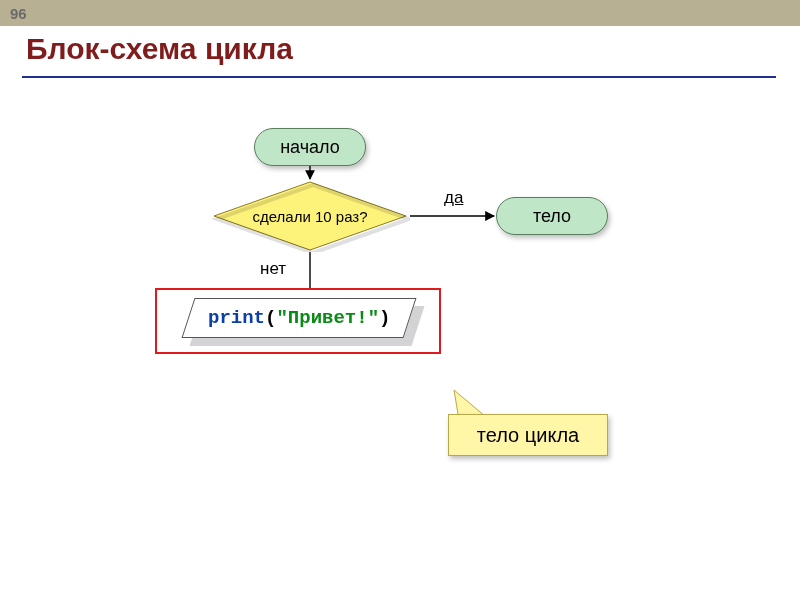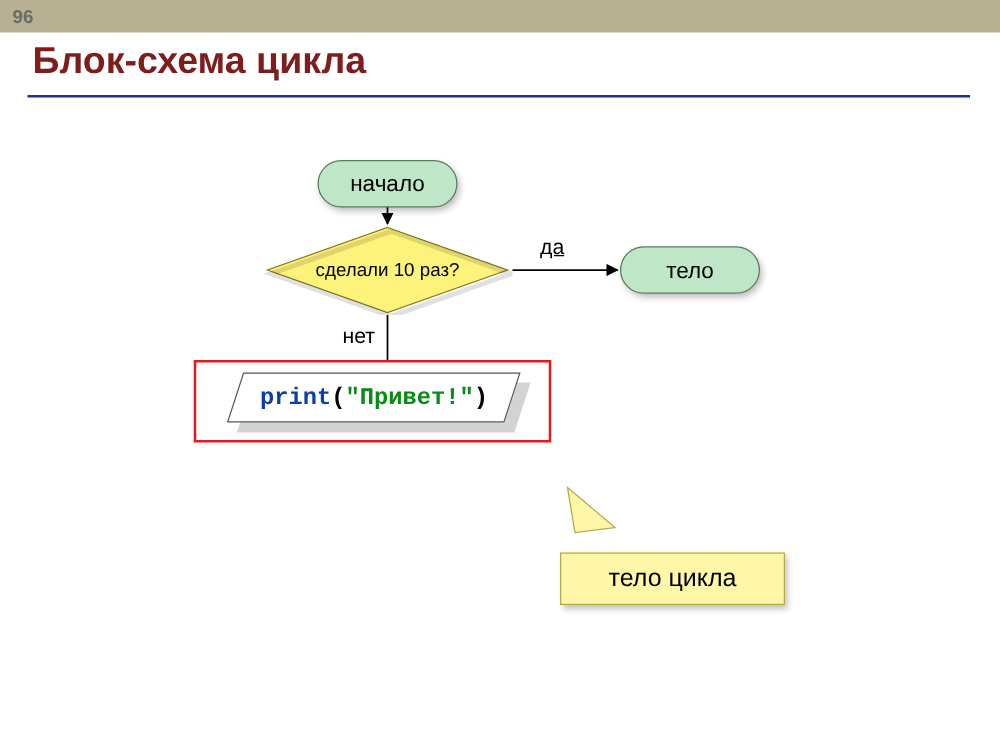--- a/index.html
+++ b/index.html
@@ -132,31 +132,31 @@
 </div>
 
 <div class="decision-wrap" style="left:210px; top:180px;">
   <svg width="200" height="72" viewBox="0 0 200 72">
     <polygon points="100,2 196,36 100,70 4,36" fill="#fdf27a" stroke="#8a7a20" stroke-width="1"></polygon>
     <polygon points="100,2 196,36 100,70 4,36" fill="none" stroke="rgba(0,0,0,0.12)" stroke-width="4" transform="translate(3,3)"></polygon>
   </svg>
   <div class="decision-label">сделали 10 раз?</div>
 </div>
 
-<div class="label-sm" style="left:432px; top:188px;text-decoration:underline;">да</div>
-<div class="label-sm" style="left:274px; top:259px;">нет</div>
+<div class="label-sm" style="left:444px; top:188px;text-decoration:underline;">да</div>
+<div class="label-sm" style="left:260px; top:259px;">нет</div>
 
 <div class="node terminal" style="left:496px; top:197px;">
   <span>тело</span>
 </div>
 
 <div class="proc-outline" style="left:155px; top:288px; width:286px; height:66px;"></div>
 <div class="proc-shadow" style="left:196px; top:306px; width:222px; height:40px;"></div>
 <div class="proc-block" style="left:188px; top:298px; width:222px; height:40px;">
   <span class="proc-text"><span class="tok-func">print</span><span class="tok-pun">(</span><span class="tok-str">"Привет!"</span><span class="tok-pun">)</span></span>
 </div>
 
 <svg class="callout-tail" style="left:450px; top:386px;" width="60" height="50">
   <polygon points="4,4 42,36 10,40" fill="#fff6a8" stroke="#b9a84a" stroke-width="1"></polygon>
 </svg>
-<div class="callout-box" style="left:448px; top:414px; width:180px; height:42px;margin-top:28px;">
+<div class="callout-box" style="left:448px; top:414px; width:160px; height:42px;">
   <span>тело цикла</span>
 </div>
 
 </body></html>

